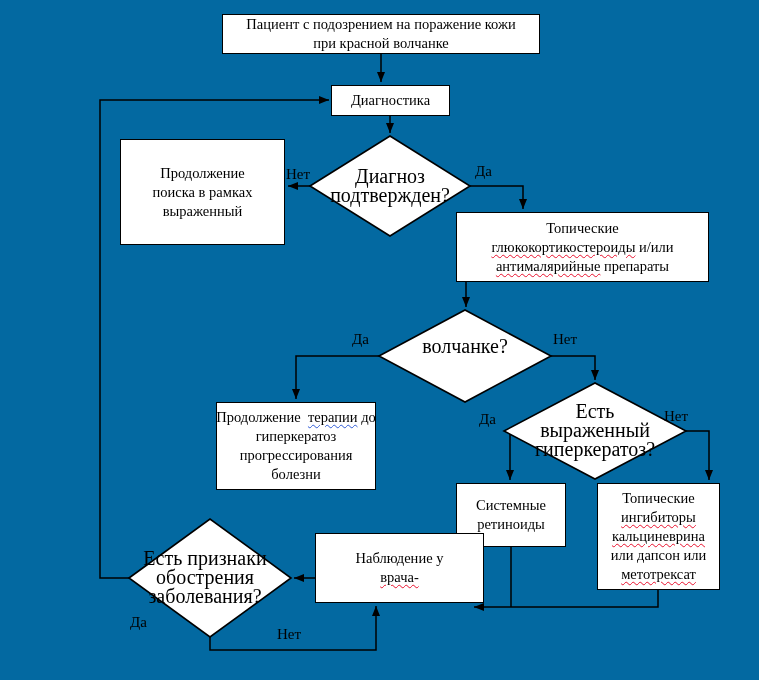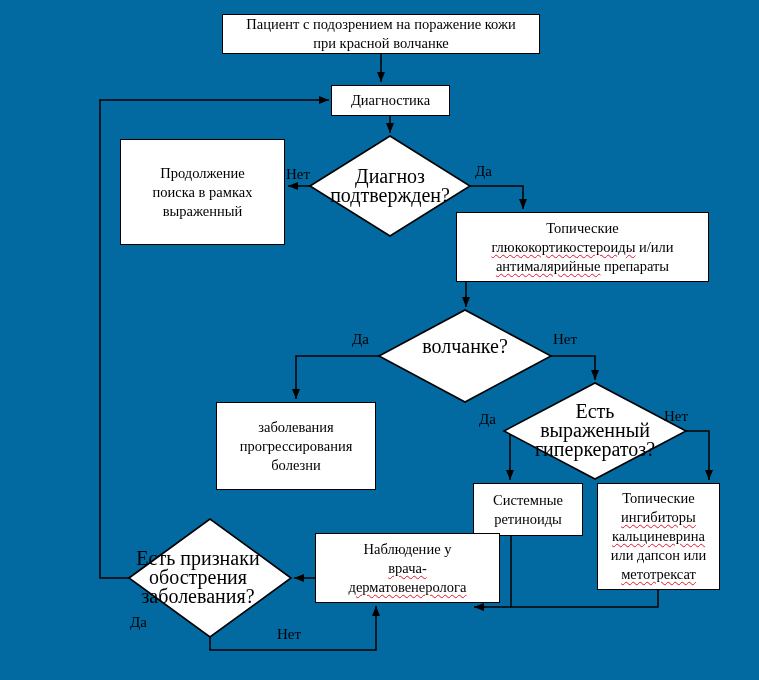--- a/index.html
+++ b/index.html
@@ -97,60 +97,60 @@
     <div>выраженный</div>
   </div>
 
   <div class="box" style="left:456px; top:212px; width:253px; height:70px;">
     <div><span>Топические</span></div>
     <div><span class="wred">глюкокортикостероиды</span><span> и/или</span></div>
     <div><span class="wred">антималярийные</span><span> препараты</span></div>
   </div>
 
   <div class="box" style="left:216px; top:402px; width:160px; height:88px;">
-    <div>заболевания</div>
+    <div class="pre"><span>Продолжение  </span><span class="wblue">терапии</span><span> до</span></div>
+    <div>гиперкератоз</div>
     <div>прогрессирования</div>
     <div>болезни</div>
   </div>
 
-  <div class="box" style="left:473px; top:483px; width:110px; height:53px;">
+  <div class="box" style="left:456px; top:483px; width:110px; height:64px;">
     <div>Системные</div>
     <div>ретиноиды</div>
   </div>
 
   <div class="box" style="left:597px; top:483px; width:123px; height:107px;">
     <div><span>Топические</span></div>
     <div><span class="wred">ингибиторы</span></div>
     <div><span class="wred">кальциневрина</span></div>
     <div><span>или дапсон или</span></div>
     <div><span class="wred">метотрексат</span></div>
   </div>
 
-  <div class="box" style="left:315px; top:533px; width:185px; height:70px;">
+  <div class="box" style="left:315px; top:533px; width:169px; height:70px;">
     <div><span>Наблюдение у</span></div>
     <div><span class="wred">врача-</span></div>
-    <div><span class="wred">дерматовенеролога</span></div>
   </div>
 
   <div class="dtext" style="left:310px; top:167px; width:160px;">
     <div>Диагноз</div>
     <div>подтвержден?</div>
   </div>
 
   <div class="dtext" style="left:379px; top:337px; width:172px;">
     <div>волчанке?</div>
   </div>
 
   <div class="dtext" style="left:504px; top:402px; width:182px;">
     <div>Есть</div>
     <div>выраженный</div>
     <div>гиперкератоз?</div>
   </div>
 
-  <div class="dtext" style="left:117px; top:549px; width:162px;">
+  <div class="dtext" style="left:124px; top:549px; width:162px;">
     <div>Есть признаки</div>
     <div>обострения</div>
     <div>заболевания?</div>
   </div>
 
   <div class="elabel" style="left:286px; top:166px;">Нет</div>
   <div class="elabel" style="left:475px; top:163px;">Да</div>
   <div class="elabel" style="left:352px; top:331px;">Да</div>
   <div class="elabel" style="left:553px; top:331px;">Нет</div>
   <div class="elabel" style="left:479px; top:411px;">Да</div>

